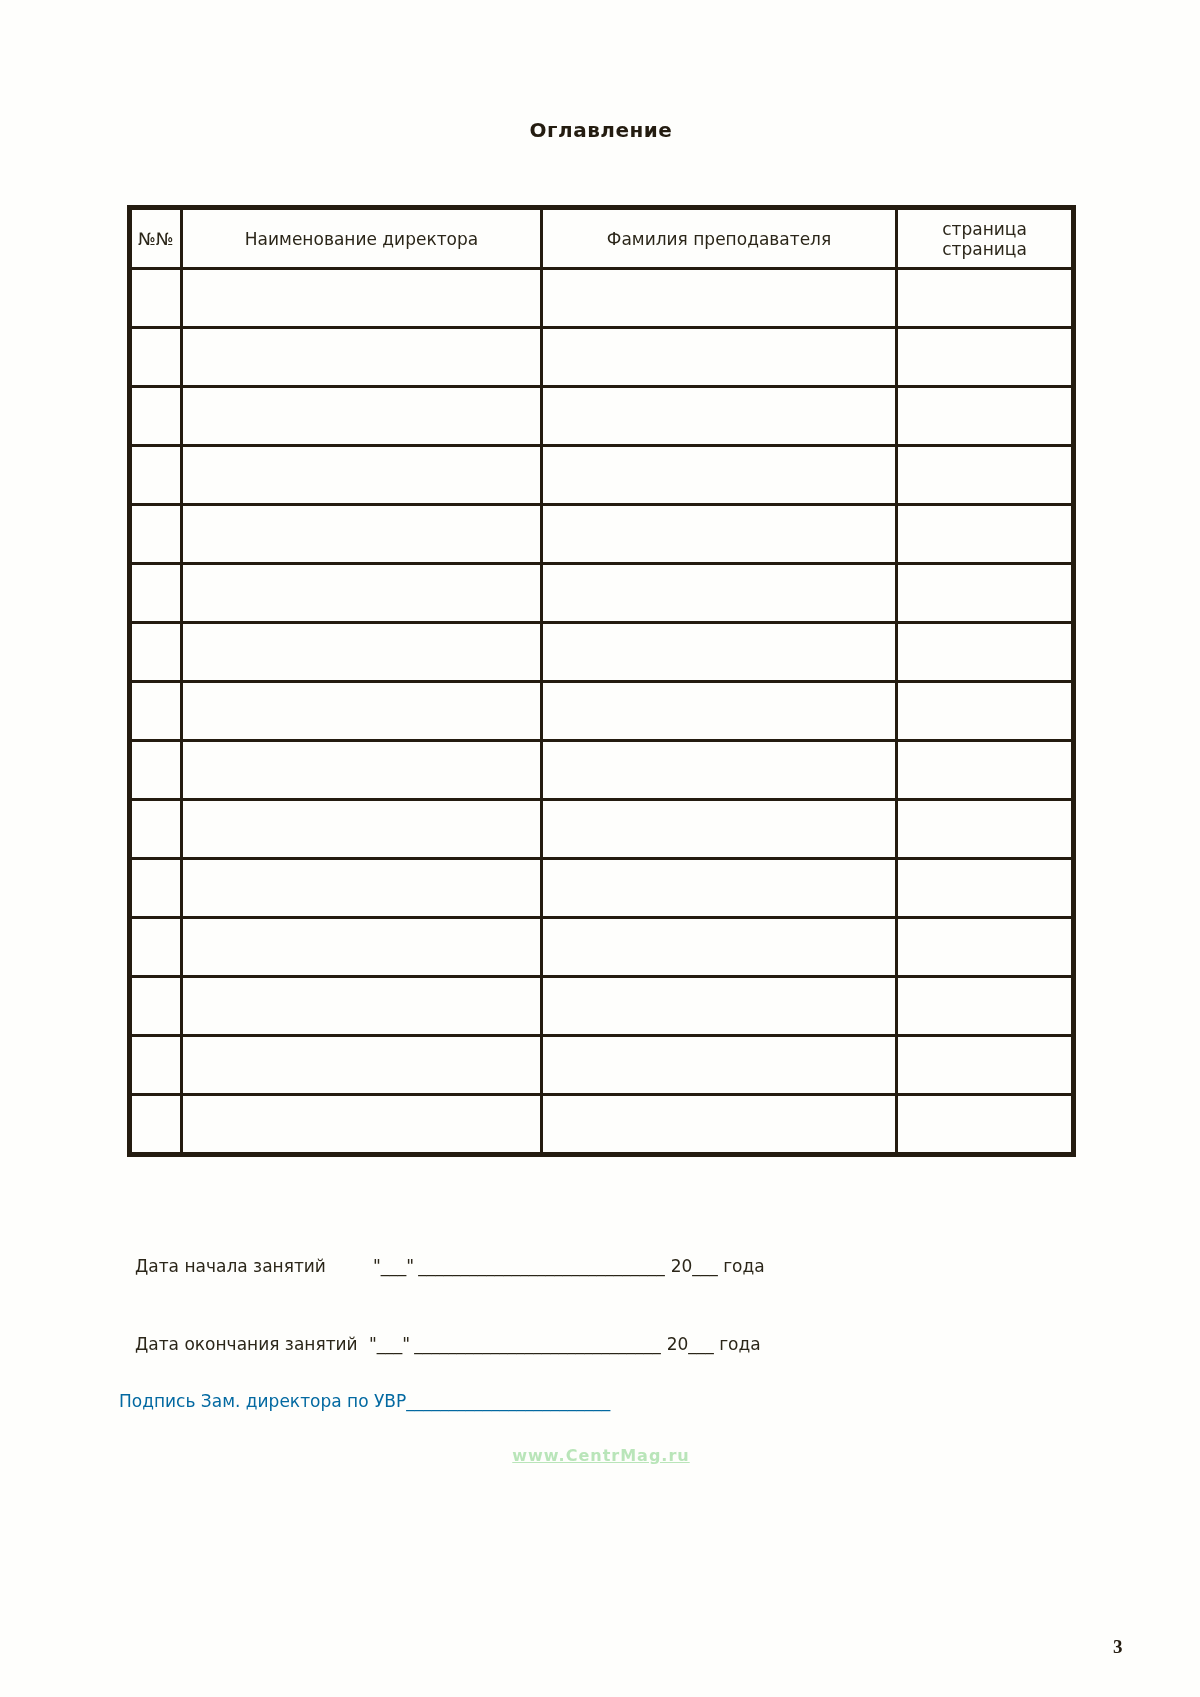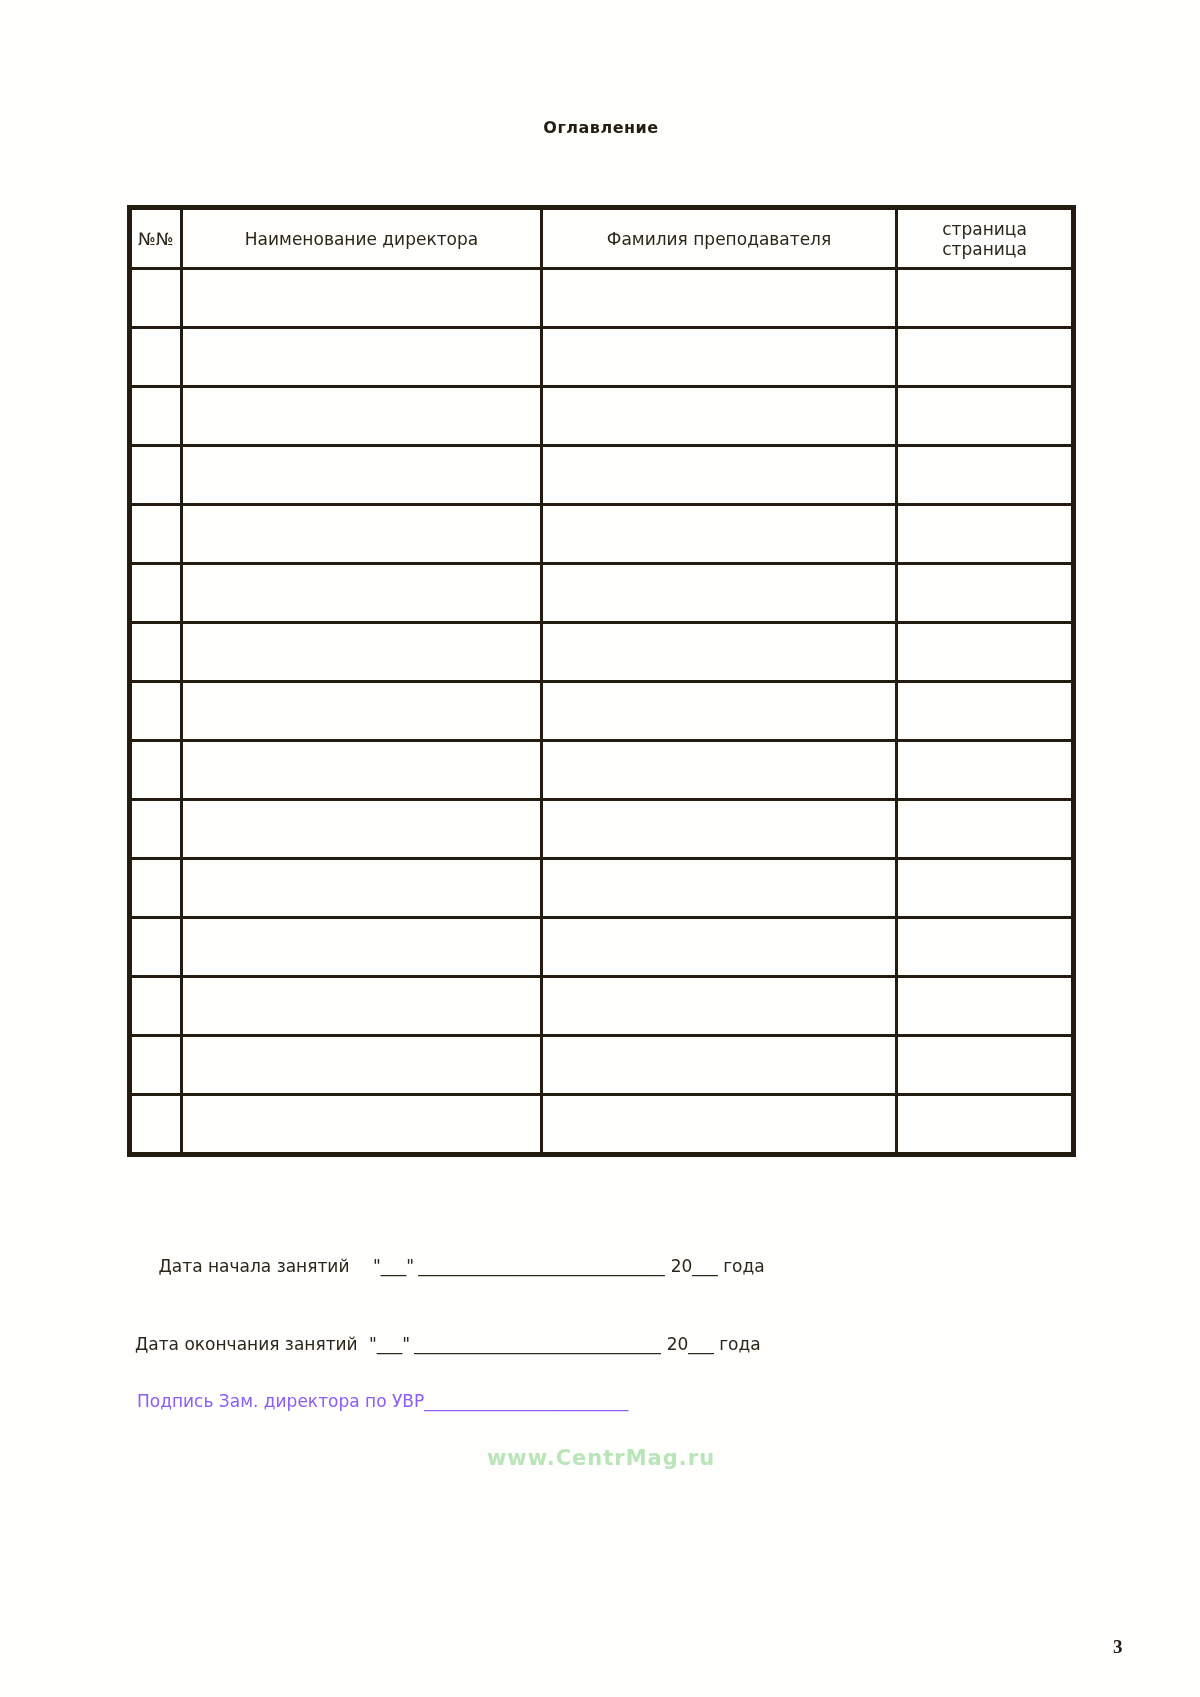--- a/index.html
+++ b/index.html
@@ -15,21 +15,21 @@
     font-family: "DejaVu Sans", sans-serif;
     color: #2b2619;
     overflow: hidden;
   }
   .page-title {
     position: absolute;
     left: 127px;
     top: 118px;
     width: 948px;
     text-align: center;
-    font-size: 16px;
+    font-size: 20px;
     font-weight: bold;
     letter-spacing: 0.5px;
     color: #241c10;
   }
   .contents-table {
     position: absolute;
     left: 127px;
     top: 205px;
     width: 948px;
     border-collapse: collapse;
@@ -59,41 +59,42 @@
   .col-page { width: 177px; }
 
   .form-line {
     position: absolute;
     left: 135px;
     font-size: 17px;
     white-space: nowrap;
     color: #2b2619;
   }
   .f-label { display: inline-block; }
-  .w-238 { width: 238px; text-align: center; }
+  .w-238 { width: 238px; }
   .w-234 { width: 234px; }
   .f-quote { margin-right: 4px; }
   .f-blank { margin-right: 6px; letter-spacing: 0; }
   .signature-line {
     position: absolute;
-    left: 137px;
+    left: 119px;
     font-size: 17px;
     white-space: nowrap;
-    color: #8b5cf6;
+    color: #0369a1;
   }
   .watermark {
     position: absolute;
     left: 127px;
     top: 1446px;
     width: 948px;
     text-align: center;
-    font-size: 21px;
+    font-size: 16px;
     font-weight: bold;
     letter-spacing: 1px;
     color: #b9e5b9;
+    text-decoration: underline;
   }
   .page-number {
     position: absolute;
     left: 1113px;
     top: 1636px;
     font-family: "Liberation Serif", serif;
     font-size: 19px;
     font-weight: bold;
     color: #241c10;
   }

